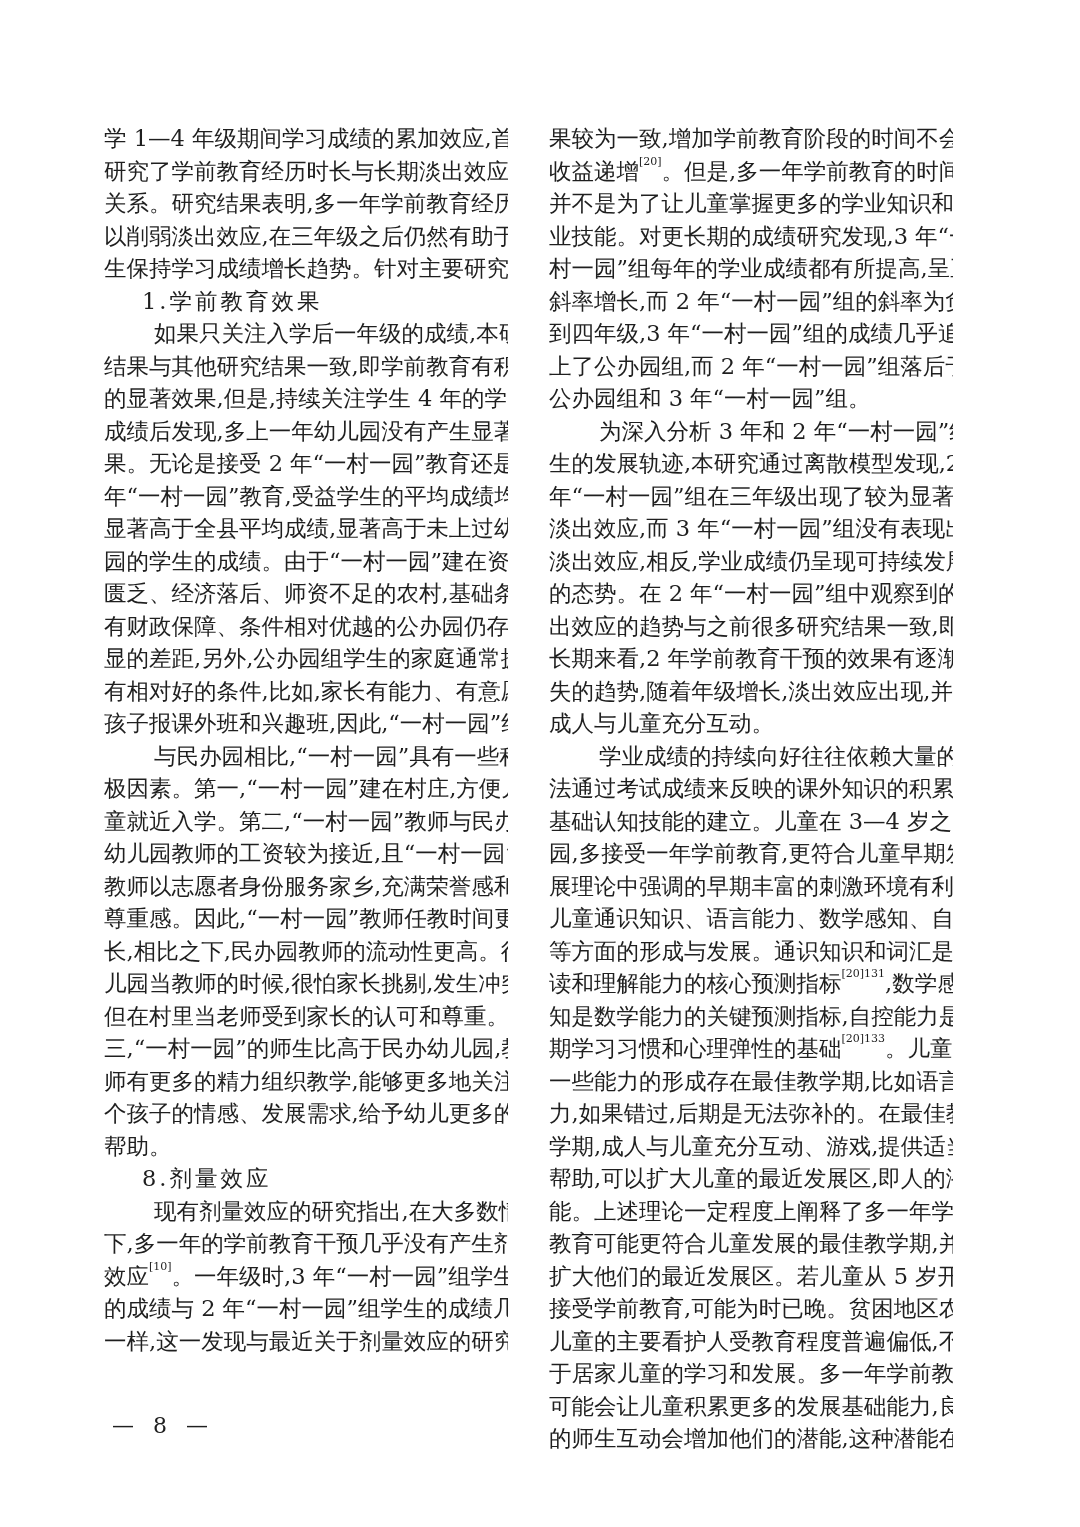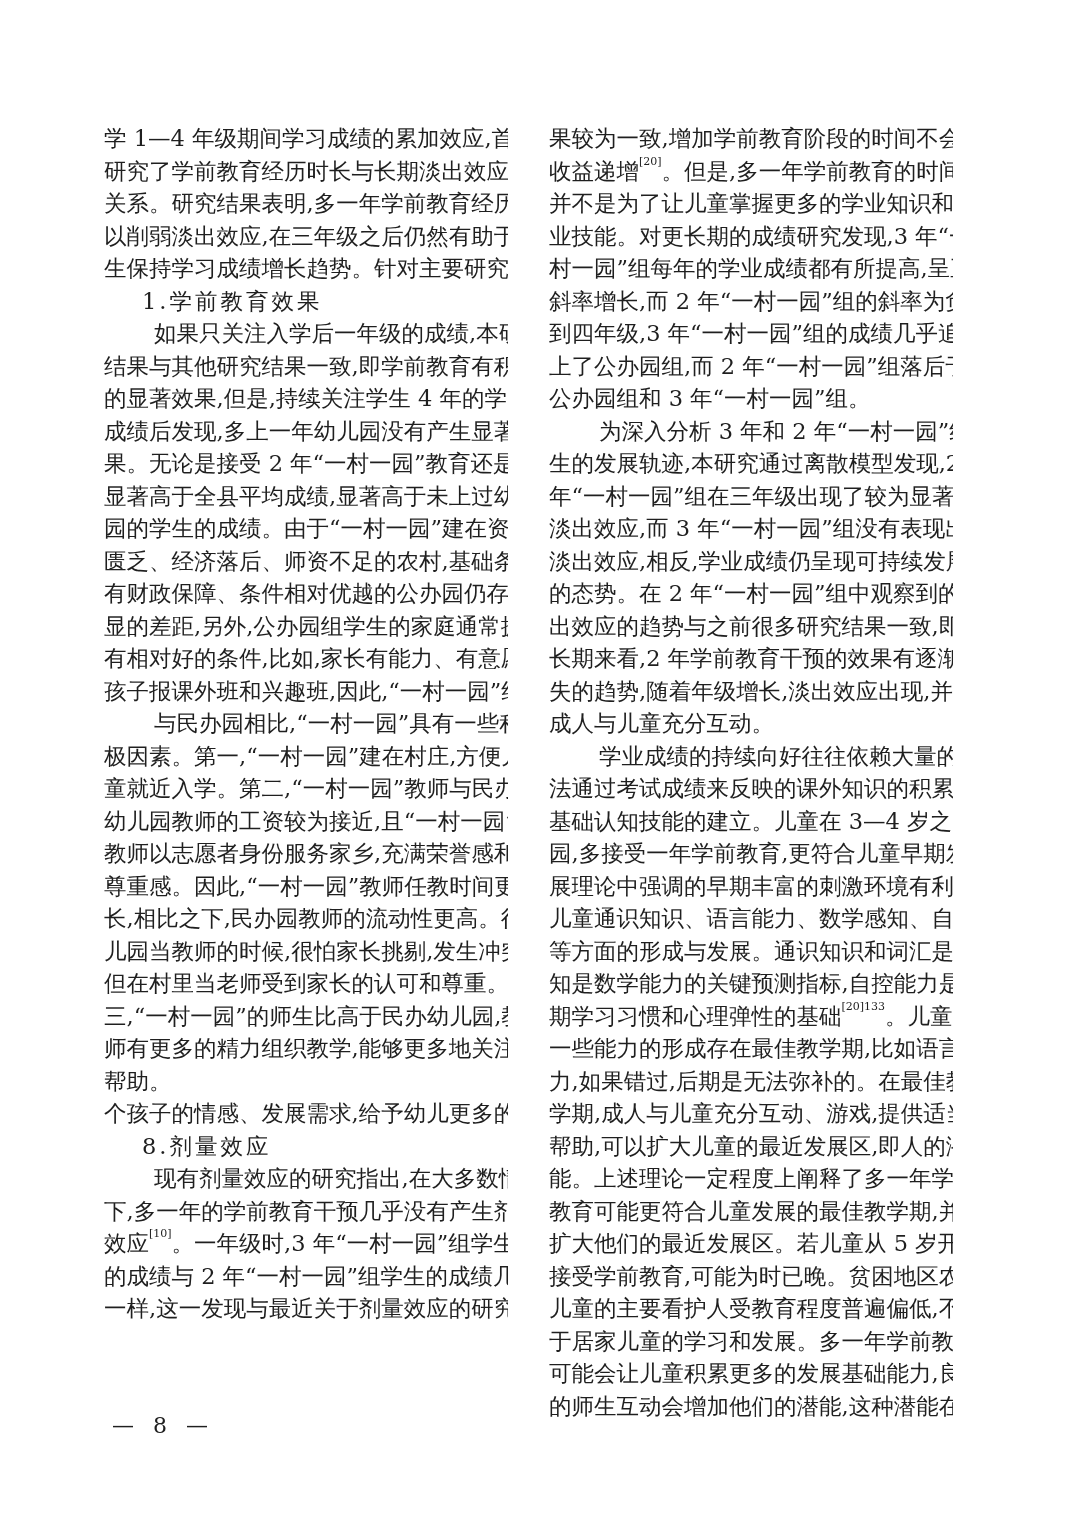--- a/index.html
+++ b/index.html
@@ -81,40 +81,41 @@
       <div class="line"><span>研究了学前教育经历时长与长期淡出效应的</span></div>
       <div class="line"><span>关系。研究结果表明,多一年学前教育经历可</span></div>
       <div class="line"><span>以削弱淡出效应,在三年级之后仍然有助于学</span></div>
       <div class="line"><span>生保持学习成绩增长趋势。针对主要研究结</span></div>
       <div class="line heading"><span>1.学前教育效果</span></div>
       <div class="line indent"><span>如果只关注入学后一年级的成绩,本研究</span></div>
       <div class="line"><span>结果与其他研究结果一致,即学前教育有积极</span></div>
       <div class="line"><span>的显著效果,但是,持续关注学生 4 年的学习</span></div>
       <div class="line"><span>成绩后发现,多上一年幼儿园没有产生显著效</span></div>
       <div class="line"><span>果。无论是接受 2 年“一村一园”教育还是 3</span></div>
+      <div class="line"><span>年“一村一园”教育,受益学生的平均成绩均</span></div>
       <div class="line"><span>显著高于全县平均成绩,显著高于未上过幼儿</span></div>
       <div class="line"><span>园的学生的成绩。由于“一村一园”建在资源</span></div>
       <div class="line"><span>匮乏、经济落后、师资不足的农村,基础条件与</span></div>
       <div class="line"><span>有财政保障、条件相对优越的公办园仍存在明</span></div>
       <div class="line"><span>显的差距,另外,公办园组学生的家庭通常拥</span></div>
       <div class="line"><span>有相对好的条件,比如,家长有能力、有意愿给</span></div>
       <div class="line"><span>孩子报课外班和兴趣班,因此,“一村一园”组</span></div>
       <div class="line indent"><span>与民办园相比,“一村一园”具有一些积</span></div>
       <div class="line"><span>极因素。第一,“一村一园”建在村庄,方便儿</span></div>
       <div class="line"><span>童就近入学。第二,“一村一园”教师与民办</span></div>
       <div class="line"><span>幼儿园教师的工资较为接近,且“一村一园”</span></div>
       <div class="line"><span>教师以志愿者身份服务家乡,充满荣誉感和受</span></div>
       <div class="line"><span>尊重感。因此,“一村一园”教师任教时间更</span></div>
       <div class="line"><span>长,相比之下,民办园教师的流动性更高。很</span></div>
       <div class="line"><span>儿园当教师的时候,很怕家长挑剔,发生冲突,</span></div>
       <div class="line"><span>但在村里当老师受到家长的认可和尊重。第</span></div>
       <div class="line"><span>三,“一村一园”的师生比高于民办幼儿园,教</span></div>
       <div class="line"><span>师有更多的精力组织教学,能够更多地关注每</span></div>
+      <div class="line"><span>个孩子的情感、发展需求,给予幼儿更多的</span></div>
       <div class="line last"><span>帮助。</span></div>
-      <div class="line"><span>个孩子的情感、发展需求,给予幼儿更多的</span></div>
       <div class="line heading"><span>8.剂量效应</span></div>
       <div class="line indent"><span>现有剂量效应的研究指出,在大多数情况</span></div>
       <div class="line"><span>下,多一年的学前教育干预几乎没有产生剂量</span></div>
       <div class="line" style="text-align-last: justify;"><span>效应</span><sup class="cite">[10]</sup><span>。一年级时,3 年“一村一园”组学生</span></div>
       <div class="line"><span>的成绩与 2 年“一村一园”组学生的成绩几乎</span></div>
       <div class="line"><span>一样,这一发现与最近关于剂量效应的研究结</span></div>
     </div>
 
   <div class="column col-right" id="col-right">
       <div class="line"><span>果较为一致,增加学前教育阶段的时间不会让</span></div>
@@ -136,20 +137,21 @@
       <div class="line"><span>长期来看,2 年学前教育干预的效果有逐渐消</span></div>
       <div class="line"><span>失的趋势,随着年级增长,淡出效应出现,并在</span></div>
       <div class="line last"><span>成人与儿童充分互动。</span></div>
       <div class="line indent"><span>学业成绩的持续向好往往依赖大量的无</span></div>
       <div class="line"><span>法通过考试成绩来反映的课外知识的积累和</span></div>
       <div class="line"><span>基础认知技能的建立。儿童在 3—4 岁之间入</span></div>
       <div class="line"><span>园,多接受一年学前教育,更符合儿童早期发</span></div>
       <div class="line"><span>展理论中强调的早期丰富的刺激环境有利于</span></div>
       <div class="line"><span>儿童通识知识、语言能力、数学感知、自控能力</span></div>
       <div class="line"><span>等方面的形成与发展。通识知识和词汇是阅</span></div>
+      <div class="line" style="text-align-last: justify;"><span>读和理解能力的核心预测指标</span><sup class="cite">[20]131</sup><span>,数学感</span></div>
       <div class="line"><span>知是数学能力的关键预测指标,自控能力是长</span></div>
       <div class="line" style="text-align-last: justify;"><span>期学习习惯和心理弹性的基础</span><sup class="cite">[20]133</sup><span>。儿童的</span></div>
       <div class="line"><span>一些能力的形成存在最佳教学期,比如语言能</span></div>
       <div class="line"><span>力,如果错过,后期是无法弥补的。在最佳教</span></div>
       <div class="line"><span>学期,成人与儿童充分互动、游戏,提供适当的</span></div>
       <div class="line"><span>帮助,可以扩大儿童的最近发展区,即人的潜</span></div>
       <div class="line"><span>能。上述理论一定程度上阐释了多一年学前</span></div>
       <div class="line"><span>教育可能更符合儿童发展的最佳教学期,并能</span></div>
       <div class="line"><span>扩大他们的最近发展区。若儿童从 5 岁开始</span></div>
       <div class="line"><span>接受学前教育,可能为时已晚。贫困地区农村</span></div>

